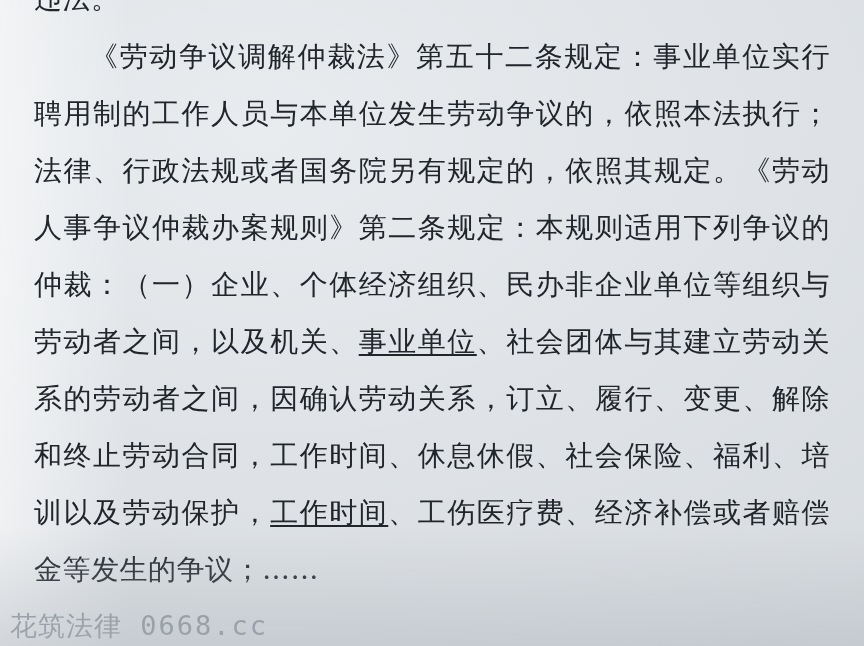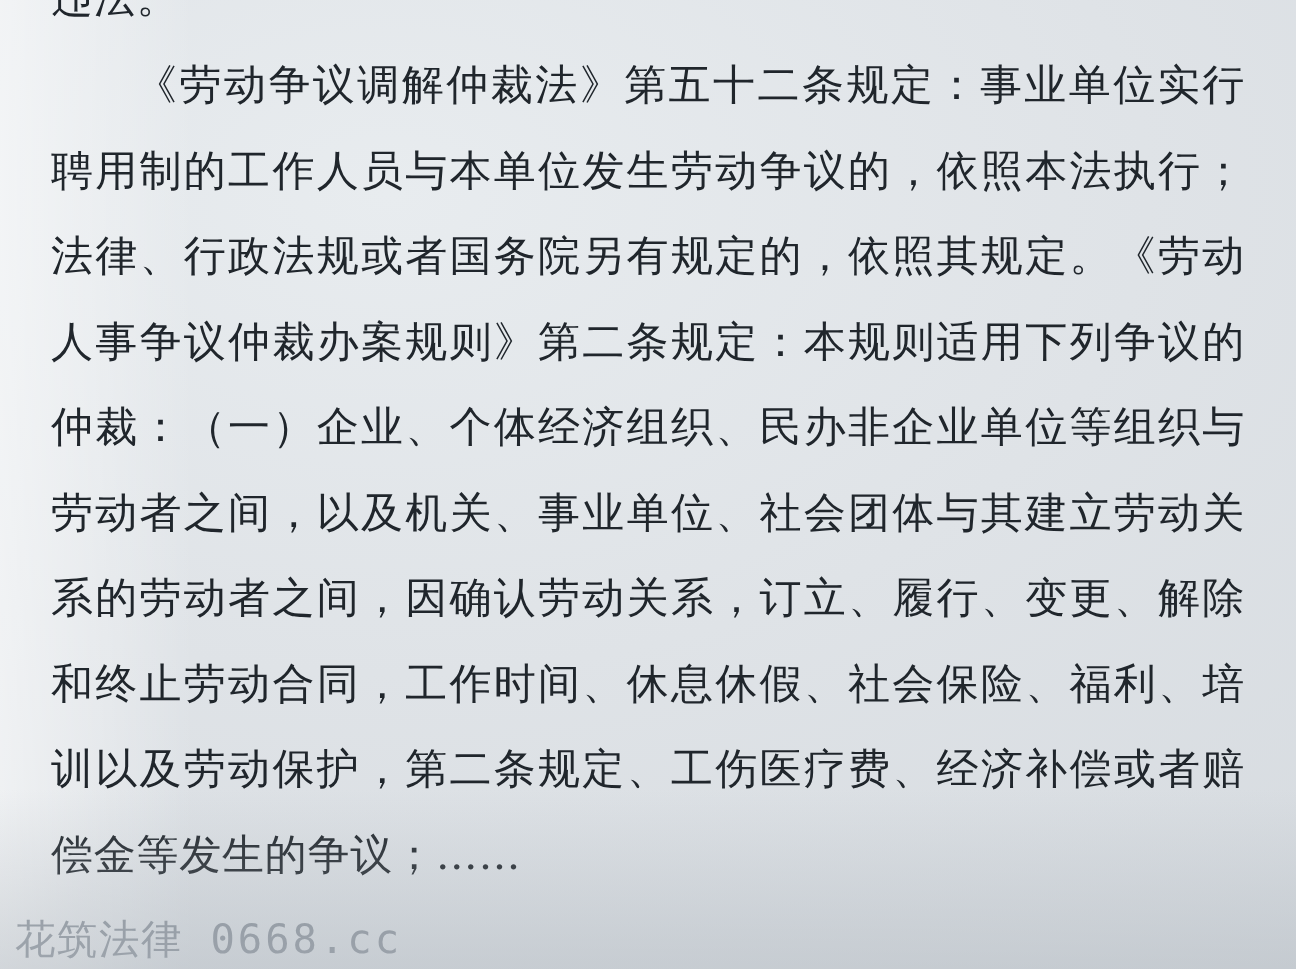--- a/index.html
+++ b/index.html
@@ -67,20 +67,21 @@
     color: #20262c;
     letter-spacing: 0.5px;
   }
 
   .para {
     margin: 0;
     text-indent: 56px;
   }
 
   .u {
+    text-decoration: underline;
     text-underline-offset: 3px;
   }
 
   .watermark {
     position: absolute;
     left: 10px;
     bottom: 2px;
     font-family: "DejaVu Sans Mono", "Liberation Mono", monospace;
     font-size: 27px;
     letter-spacing: 2px;
@@ -95,21 +96,21 @@
 </style>
 </head>
 <body>
 
 <div class="page">
 
   <div class="line-clipped">违法。</div>
 
   <div class="text-body" style="top: 28px;">
     <p class="para">
-      <span>《劳动争议调解仲裁法》第五十二条规定：事业单位实行聘用制的工作人员与本单位发生劳动争议的，依照本法执行；法律、行政法规或者国务院另有规定的，依照其规定。《劳动人事争议仲裁办案规则》第二条规定：本规则适用下列争议的仲裁：（一）企业、个体经济组织、民办非企业单位等组织与劳动者之间，以及机关、</span><span class="u">事业单位</span><span>、社会团体与其建立劳动关系的劳动者之间，因确认劳动关系，订立、履行、变更、解除和终止劳动合同，工作时间、休息休假、社会保险、福利、培训以及劳动保护，</span><span class="u">第二条规定</span><span>、工伤医疗费、经济补偿或者赔偿金等发生的争议；……</span>
+      <span>《劳动争议调解仲裁法》第五十二条规定：事业单位实行聘用制的工作人员与本单位发生劳动争议的，依照本法执行；法律、行政法规或者国务院另有规定的，依照其规定。《劳动人事争议仲裁办案规则》第二条规定：本规则适用下列争议的仲裁：（一）企业、个体经济组织、民办非企业单位等组织与劳动者之间，以及机关、</span><span class="u">事业单位</span><span>、社会团体与其建立劳动关系的劳动者之间，因确认劳动关系，订立、履行、变更、解除和终止劳动合同，工作时间、休息休假、社会保险、福利、培训以及劳动保护，</span><span class="u">工作时间</span><span>、工伤医疗费、经济补偿或者赔偿金等发生的争议；……</span>
     </p>
   </div>
 
   <div class="watermark">
     <span class="wm-cn">花筑法律</span>
     <span>0668.cc</span>
   </div>
 
 </div>
 

